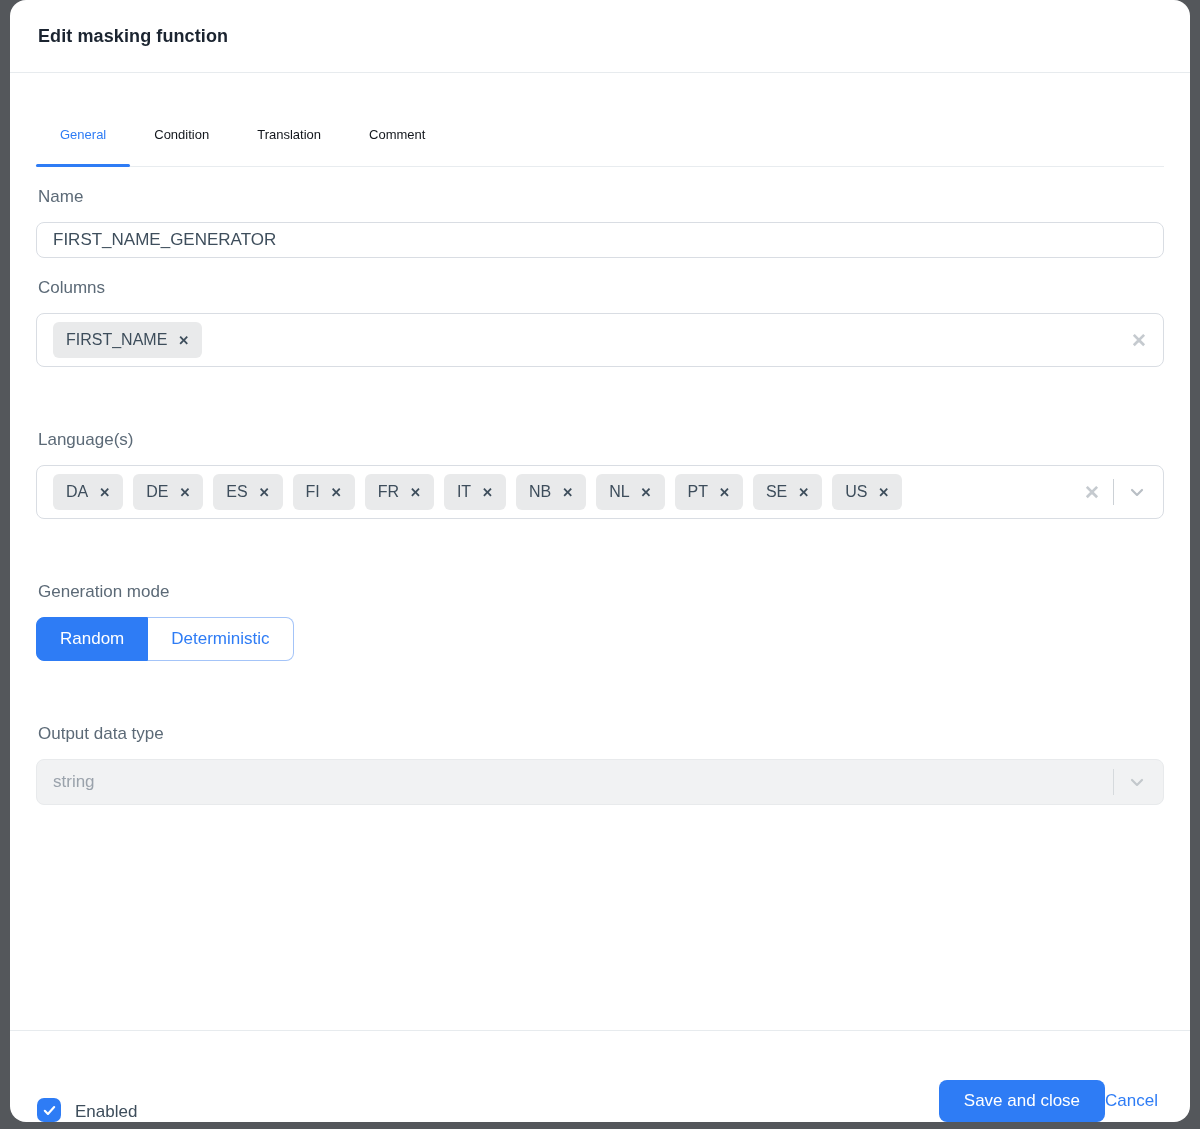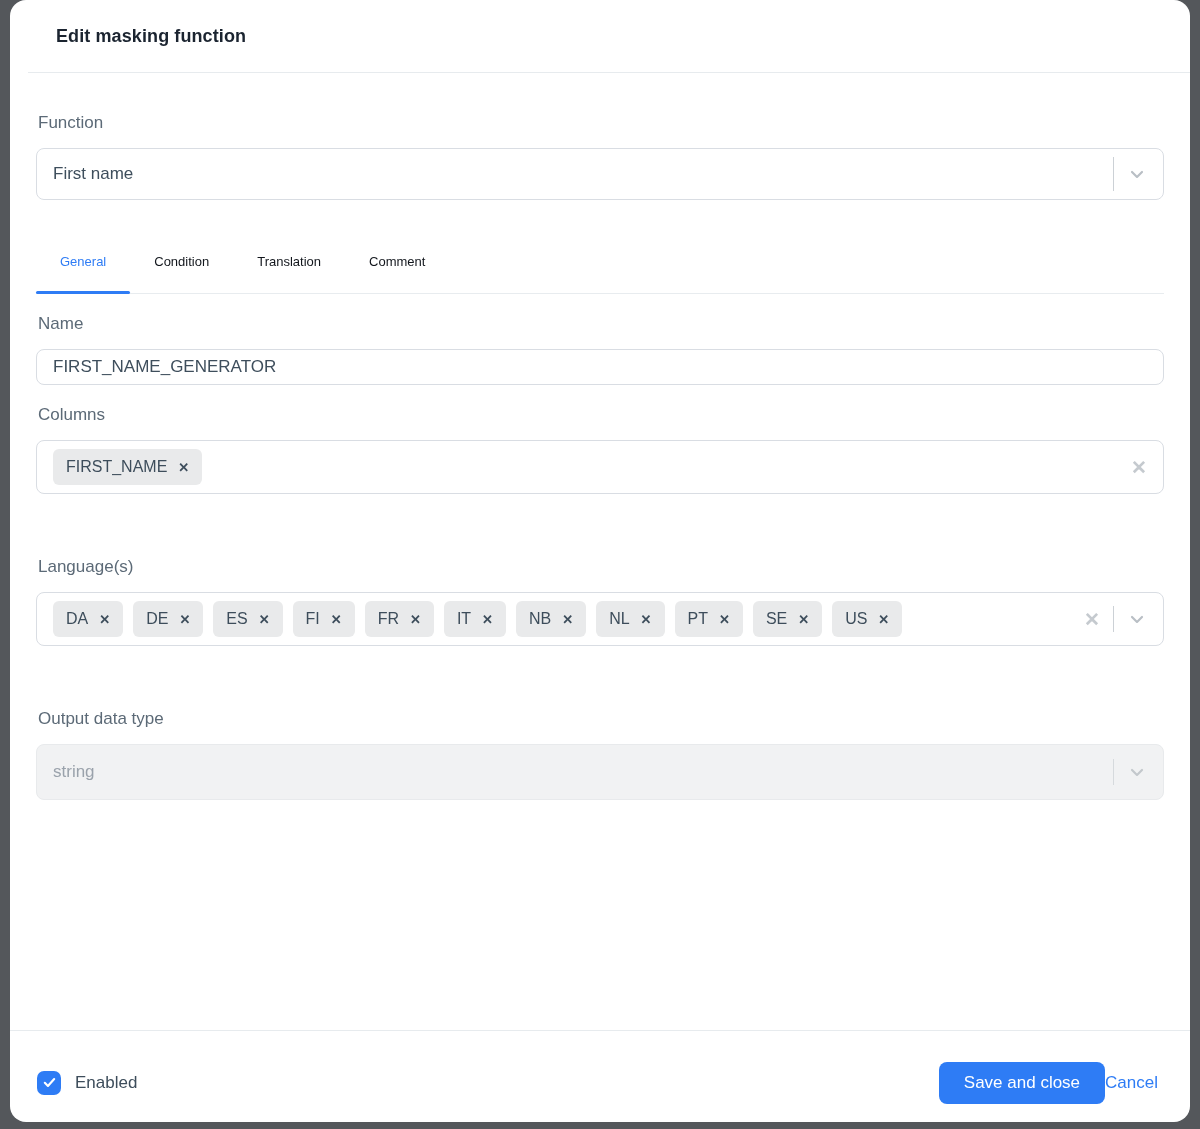--- a/index.html
+++ b/index.html
@@ -19,21 +19,20 @@
     flex-direction: column;
     overflow: hidden;
   }
   .modal-header {
     height: 73px;
     display: flex;
     align-items: center;
     padding: 0 28px;
     border-bottom: 1px solid #e7ebee;
     flex: 0 0 auto;
-    margin-left: 18px;
   }
   .modal-title {
     font-size: 18px;
     font-weight: 700;
     color: #1b2430;
     letter-spacing: 0.1px;
   }
   .modal-body {
     flex: 1 1 auto;
     padding: 0 26px;
@@ -162,21 +161,21 @@
     color: #9aa2ab;
   }
   .control.disabled .v-div { background: #d6dadd; }
 
   .modal-footer {
     margin-top: auto;
     flex: 0 0 auto;
     height: 92px;
     border-top: 1px solid #e7ebee;
     display: flex;
-    align-items: center;
+    align-items: flex-end;
     padding: 12px 32px 0 27px;
   }
   .checkbox {
     width: 24px; height: 24px;
     border-radius: 7px;
     background: #2e7cf5;
     display: inline-flex;
     align-items: center;
     justify-content: center;
     cursor: pointer;
@@ -213,33 +212,20 @@
 <body>
 
 <div class="modal">
 
   <div class="modal-header">
     <div class="modal-title">Edit masking function</div>
   </div>
 
   <div class="modal-body">
 
-    <div class="sec-function">
-      <div class="field-label">Function</div>
-      <div class="control">
-        <span class="value">First name</span>
-        <span class="spacer"></span>
-        <span class="v-div"></span>
-        <span class="chev">
-          <svg width="20" height="20" viewBox="0 0 24 24" fill="none">
-              <path d="M6 9.5l6 6 6-6" stroke="#b9bfc5" stroke-width="2.6" stroke-linecap="round" stroke-linejoin="round"></path>
-            </svg>
-        </span>
-      </div>
-    </div>
 
     <div class="tabs" id="tabs">
         <div class="tab active">General</div>
         <div class="tab">Condition</div>
         <div class="tab">Translation</div>
         <div class="tab">Comment</div>
       </div>
 
     <div class="sec">
       <div class="field-label">Name</div>
@@ -311,24 +297,31 @@
         <span class="clear-x">✕</span>
         <span class="v-div short"></span>
         <span class="chev">
           <svg width="20" height="20" viewBox="0 0 24 24" fill="none">
               <path d="M6 9.5l6 6 6-6" stroke="#b9bfc5" stroke-width="2.6" stroke-linecap="round" stroke-linejoin="round"></path>
             </svg>
         </span>
       </div>
     </div>
 
+    <div class="sec wide-gap">
+      <div class="field-label">Generation mode</div>
+      <div class="btn-group" id="gen-mode">
+          <button class="seg active">Random</button>
+          <button class="seg inactive">Deterministic</button>
+        </div>
+    </div>
 
     <div class="sec wide-gap">
       <div class="field-label">Output data type</div>
-      <div class="control disabled" style="height:56px;">
+      <div class="control disabled" style="height:46px;">
         <span class="value">string</span>
         <span class="spacer"></span>
         <span class="v-div short"></span>
         <span class="chev">
           <svg width="20" height="20" viewBox="0 0 24 24" fill="none">
               <path d="M6 9.5l6 6 6-6" stroke="#c3c8cc" stroke-width="2.6" stroke-linecap="round" stroke-linejoin="round"></path>
             </svg>
         </span>
       </div>
     </div>

